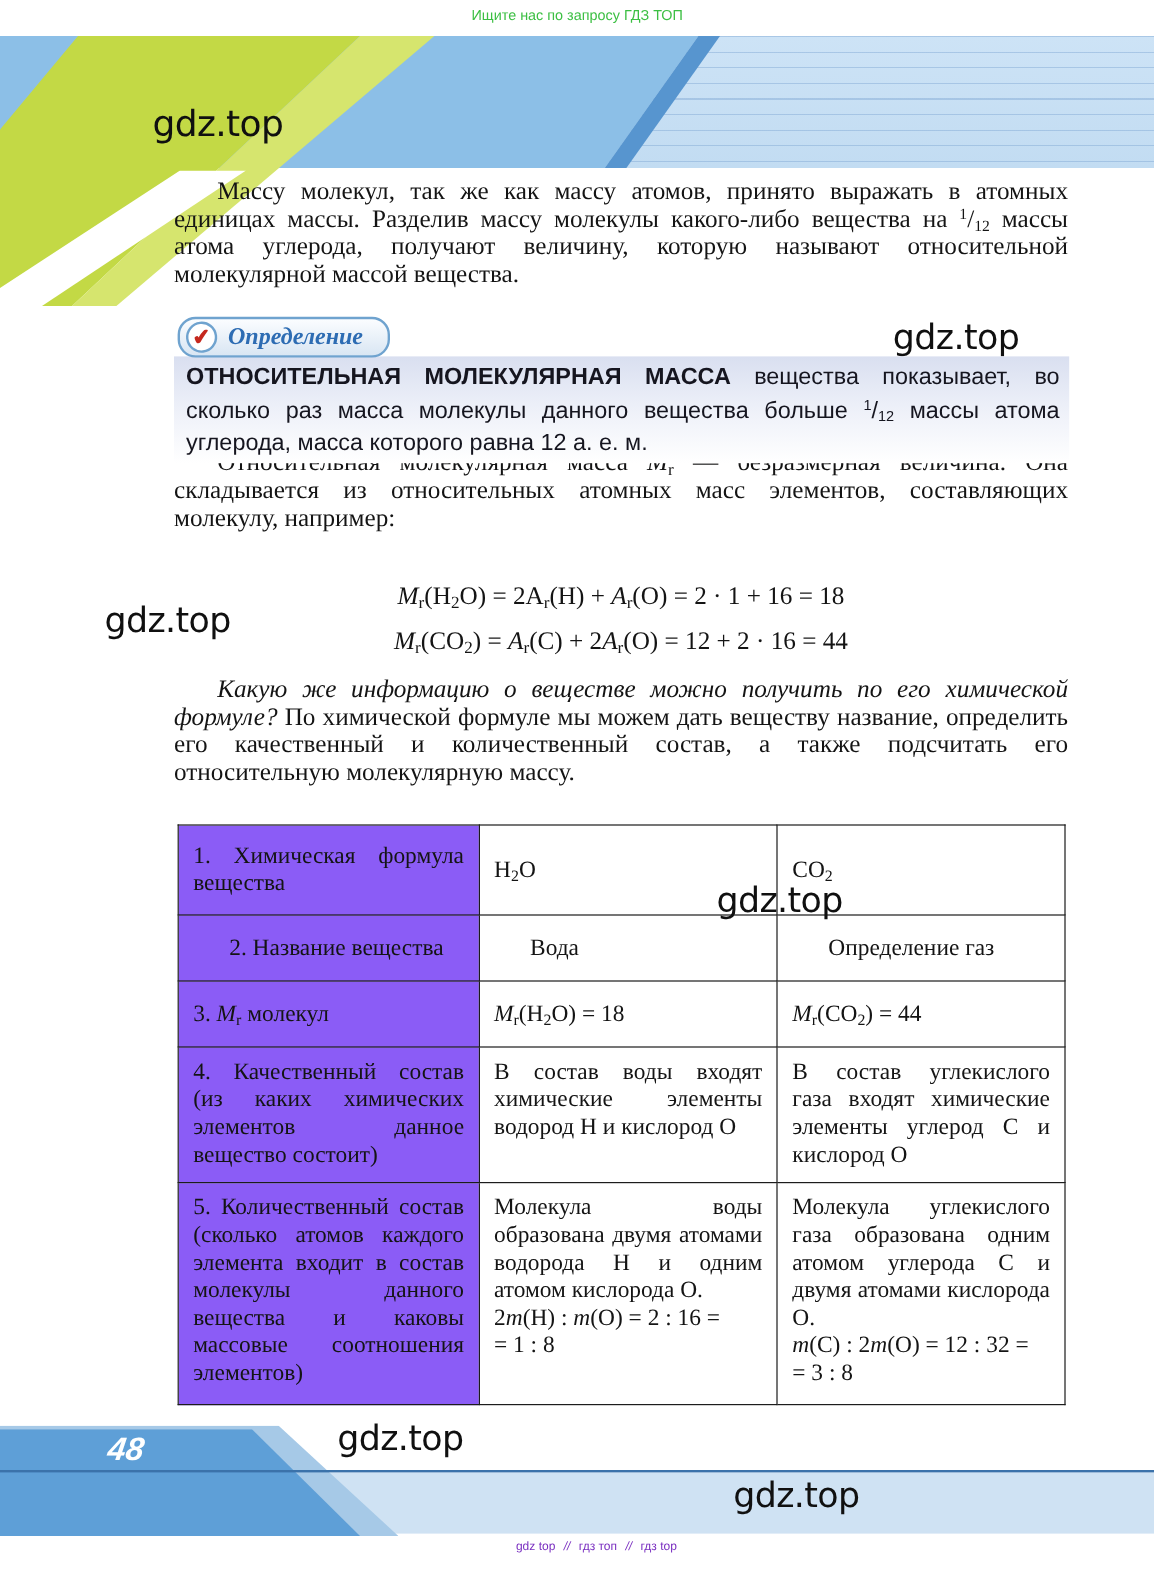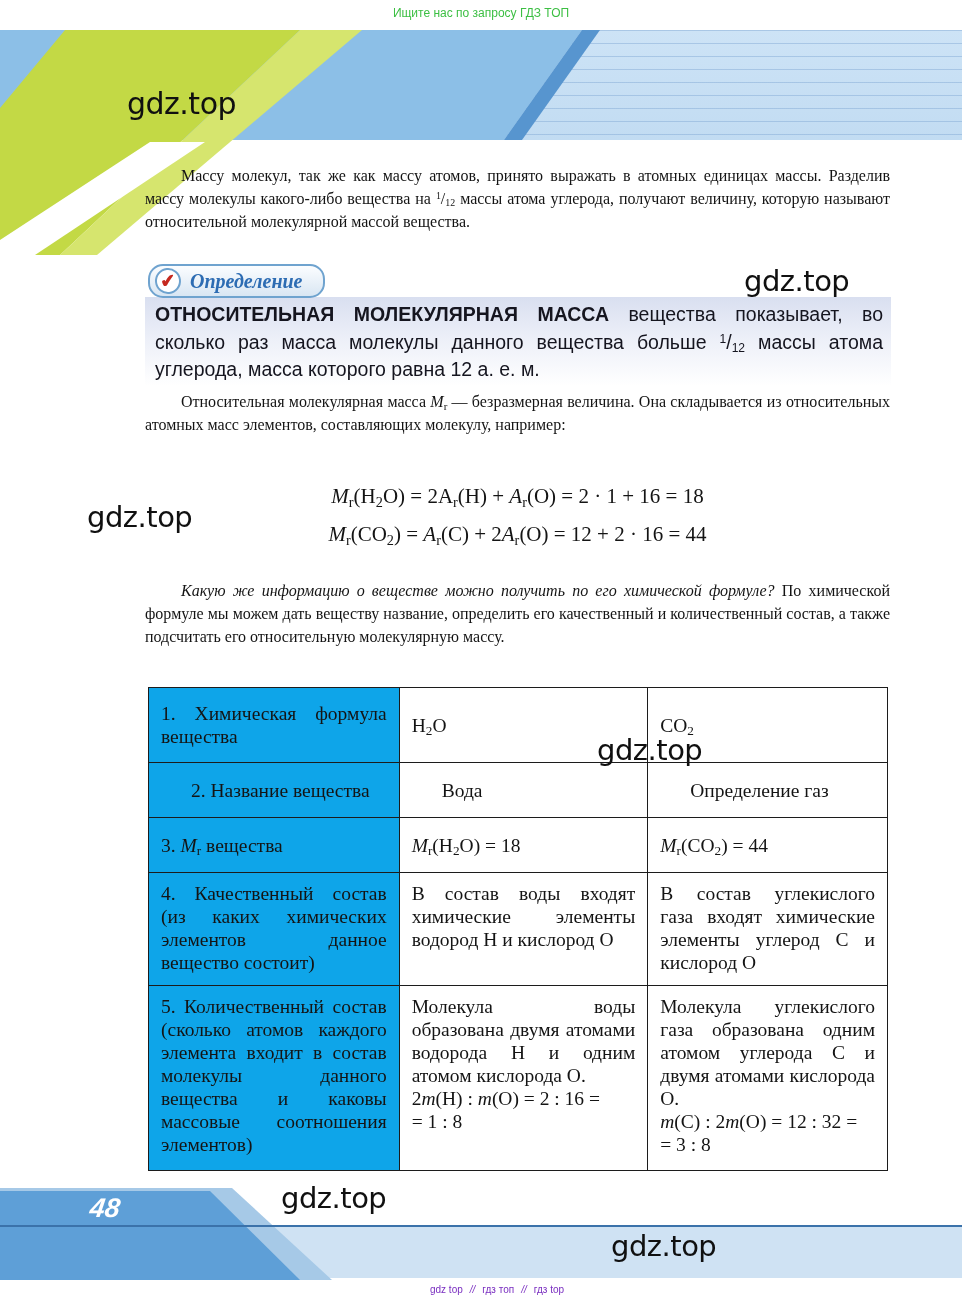--- a/index.html
+++ b/index.html
@@ -61,22 +61,22 @@
   
   .wm {
     font-family:"DejaVu Sans", sans-serif;
     font-size:29px; color:#101010; letter-spacing:-0.5px;
     white-space:nowrap;
   }
 
   
   .para {
     left:145px; width:745px;
-    font-size:16px; line-height:23px;
-    text-align:justify; text-indent:36px;margin-top:16px;
+    font-size:21px; line-height:23px;
+    text-align:justify; text-indent:36px;
   }
   .p1 { top:148px; }
   .p2 { top:374px; }
   .p3 { top:563px; }
 
   sub, sup { line-height:0; }
   sub { font-size:68%; vertical-align:-0.25em; }
   sup { font-size:68%; vertical-align:0.5em; }
   .frac { white-space:nowrap; }
   .frac sup { font-size:62%; vertical-align:0.5em; }
@@ -124,21 +124,21 @@
   table.chem {
     position:absolute; top:687px; left:148px; width:740px;
     border-collapse:collapse;
     font-size:19.5px; line-height:23px;
   }
   table.chem td {
     border:1.6px solid #1c1c1c;
     padding:9px 12px;
     vertical-align:middle;
   }
-  table.chem td.lbl { background:#0ea5e9; }
+  table.chem td.lbl { background:#8b5cf6; }
   table.chem tr.tall td { vertical-align:top; }
   table.chem tr.r1 td { height:75px; }
   table.chem tr.r2 td { height:55px;padding-left:42px; }
   table.chem tr.r3 td { height:55px; }
   table.chem tr.r4 td { height:113px;margin-left:24px; }
   table.chem tr.r5 td { height:185px; }
   table.chem td.just { text-align:justify; }
 
   
   .footer-deco { top:1188px; left:0; width:962px; height:122px; }
@@ -217,21 +217,21 @@
       <td class="lbl just"><span>1. Химическая формула вещества</span></td>
       <td><span>H</span><sub>2</sub><span>O</span></td>
       <td><span>CO</span><sub>2</sub></td>
     </tr>
     <tr class="r2">
       <td class="lbl"><span>2. Название вещества</span></td>
       <td><span>Вода</span></td>
       <td><span>Определение газ</span></td>
     </tr>
     <tr class="r3">
-      <td class="lbl"><span>3. </span><span style="font-style: italic;">M</span><sub>r</sub><span> вещества</span></td>
+      <td class="lbl"><span>3. </span><span style="font-style: italic;">M</span><sub>r</sub><span> молекул</span></td>
       <td><span style="font-style: italic;">M</span><sub>r</sub><span>(H</span><sub>2</sub><span>O) = 18</span></td>
       <td><span style="font-style: italic;">M</span><sub>r</sub><span>(CO</span><sub>2</sub><span>) = 44</span></td>
     </tr>
     <tr class="r4 tall">
       <td class="lbl just"><span>4. Качественный состав (из каких химических элементов данное вещество состоит)</span></td>
       <td class="just"><span>В состав воды входят химические элементы водород Н и кислород О</span></td>
       <td class="just"><span>В состав углекислого газа входят химические элементы углерод С и кислород О</span></td>
     </tr>
     <tr class="r5 tall">
       <td class="lbl just"><span>5. Количественный состав (сколько атомов каждого элемента входит в состав молекулы данного вещества и каковы массовые соотношения элементов)</span></td>

